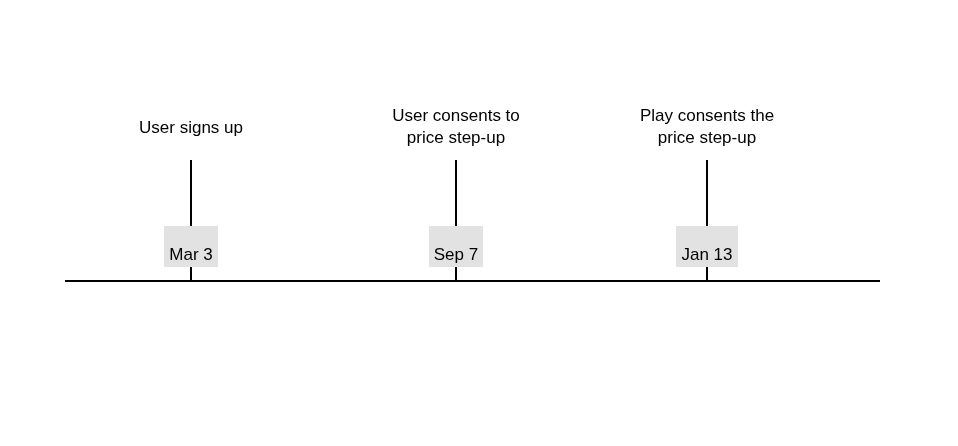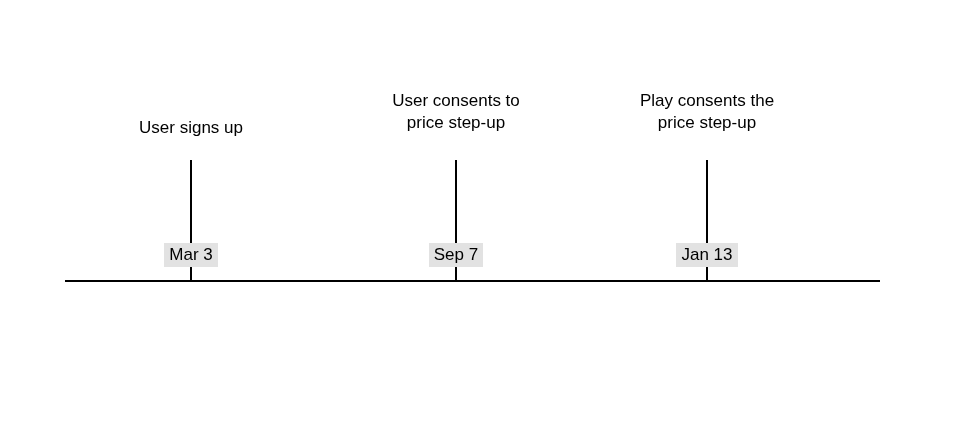--- a/index.html
+++ b/index.html
@@ -52,34 +52,34 @@
     text-align: center;
     font-size: 17px;
     line-height: 22px;
     color: #000000;
     white-space: pre-line;
   }
   .event-caption.one-line {
     top: 117px;
   }
   .event-caption.two-line {
-    top: 90px;
+    top: 105px;
   }
   .date-badge {
     position: absolute;
     left: -70px;
     top: 243px;
     width: 140px;
     text-align: center;
     font-size: 17px;
     line-height: 24px;
   }
   .date-badge span {
     background: #e2e2e2;
-    padding: 2px 5px 3px 5px;
+    padding: 19px 5px 3px 5px;
   }
 
   
   .period-banner {
     position: absolute;
     left: 185px;
     top: 311px;
     width: 525px;
     height: 38px;
   }

